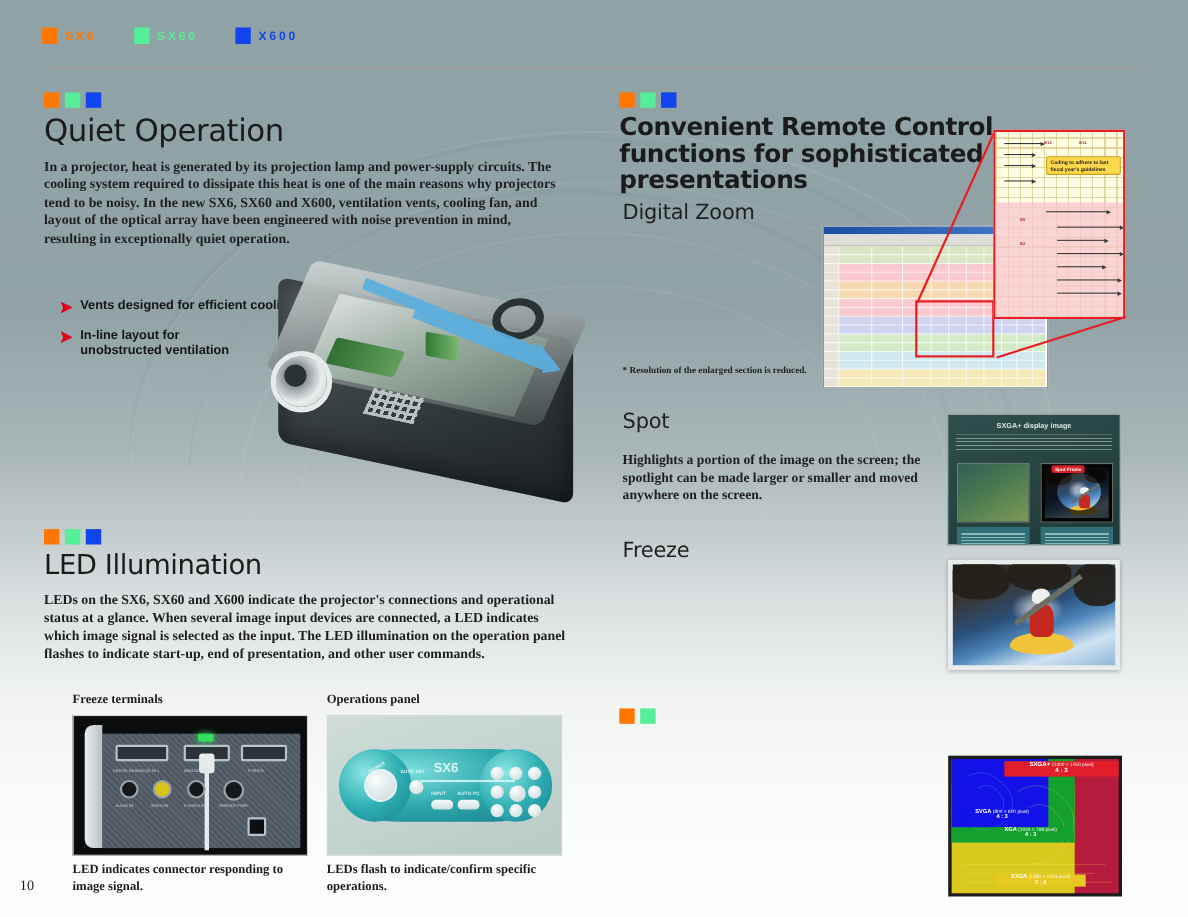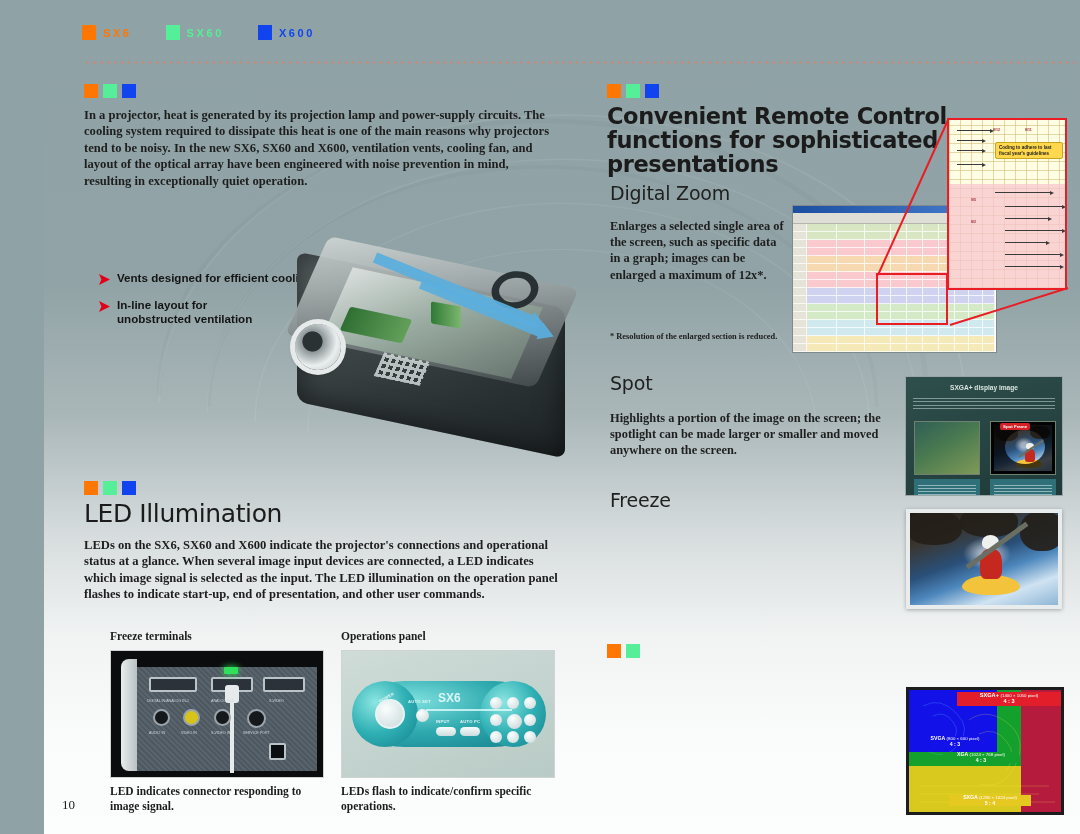--- a/index.html
+++ b/index.html
@@ -18,21 +18,20 @@
     background:
       linear-gradient(to bottom,
         rgba(143,162,165,1) 0%,
         rgba(145,163,166,1) 34%,
         rgba(170,183,185,1) 50%,
         rgba(214,220,221,1) 64%,
         rgba(241,243,243,1) 76%,
         rgba(250,251,251,1) 88%,
         rgba(252,253,253,1) 100%);
     overflow: hidden;
-    margin-left: 44px;
   }
   .arcs { position: absolute; inset: 0; opacity: .45; }
 
   
   .prodkey {
     position: absolute; left: 38px; top: 25px;
     display: flex; align-items: center; gap: 0;
   }
   .prodkey .kitem { display: flex; align-items: center; margin-right: 34px; }
   .prodkey .sq { width: 14px; height: 15px; display: inline-block; }
@@ -303,20 +302,21 @@
     </span>
   </div>
   <div class="dotrule"></div>
 
   <div style="position:absolute;left:40px;top:84px;width:500px;">
     <div class="sqset">
       <span class="sq" style="background:#FF7700"></span>
       <span class="sq" style="background:#55EE99"></span>
       <span class="sq" style="background:#1144EE"></span>
     </div>
+    <h1 class="sect" style="font-size:28px;">Quiet Operation</h1>
     <p class="body" style="margin-top:9px;width:470px;">In a projector, heat is generated by its projection lamp and power-supply circuits. The cooling system required to dissipate this heat is one of the main reasons why projectors tend to be noisy. In the new SX6, SX60 and X600, ventilation vents, cooling fan, and layout of the optical array have been engineered with noise prevention in mind, resulting in exceptionally quiet operation.</p>
   </div>
 
   <div class="blist">
     <div class="brow">
       <span class="bmark"></span>
       <span class="btxt">Vents designed for efficient cooling</span>
     </div>
     <div class="brow">
       <span class="bmark"></span>
@@ -340,21 +340,20 @@
   <div style="position:absolute;left:563px;top:84px;width:400px;">
     <div class="sqset">
       <span class="sq" style="background:#FF7700"></span>
       <span class="sq" style="background:#55EE99"></span>
       <span class="sq" style="background:#1144EE"></span>
     </div>
     <h1 class="sect" style="font-size:22.5px;font-weight:bold;">Convenient Remote Control functions for sophisticated presentations</h1>
   </div>
 
   <h2 class="sub" style="position:absolute;left:566px;top:182px;">Digital Zoom</h2>
-  <p class="bodyS" style="position:absolute;left:566px;top:218px;width:178px;">Enlarges a selected single area of the screen, such as specific data in a graph; images can be enlarged a maximum of 12x*.</p>
   <div class="foot" style="position:absolute;left:566px;top:332px;width:250px;">* Resolution of the enlarged section is reduced.</div>
 
   <div class="imgbox" id="ssheet">
     <div class="ss-title"></div>
     <div class="ss-tool"></div>
     <div class="ss-grid" id="ssgrid">
         <div class="ss-row">
           <div class="ss-c" style="width: 14px; background: rgb(230, 228, 216);"></div>
           <div class="ss-c" style="width: 30px; background: rgb(216, 230, 196);"></div>
           <div class="ss-c" style="width: 28px; background: rgb(216, 230, 196);"></div>

